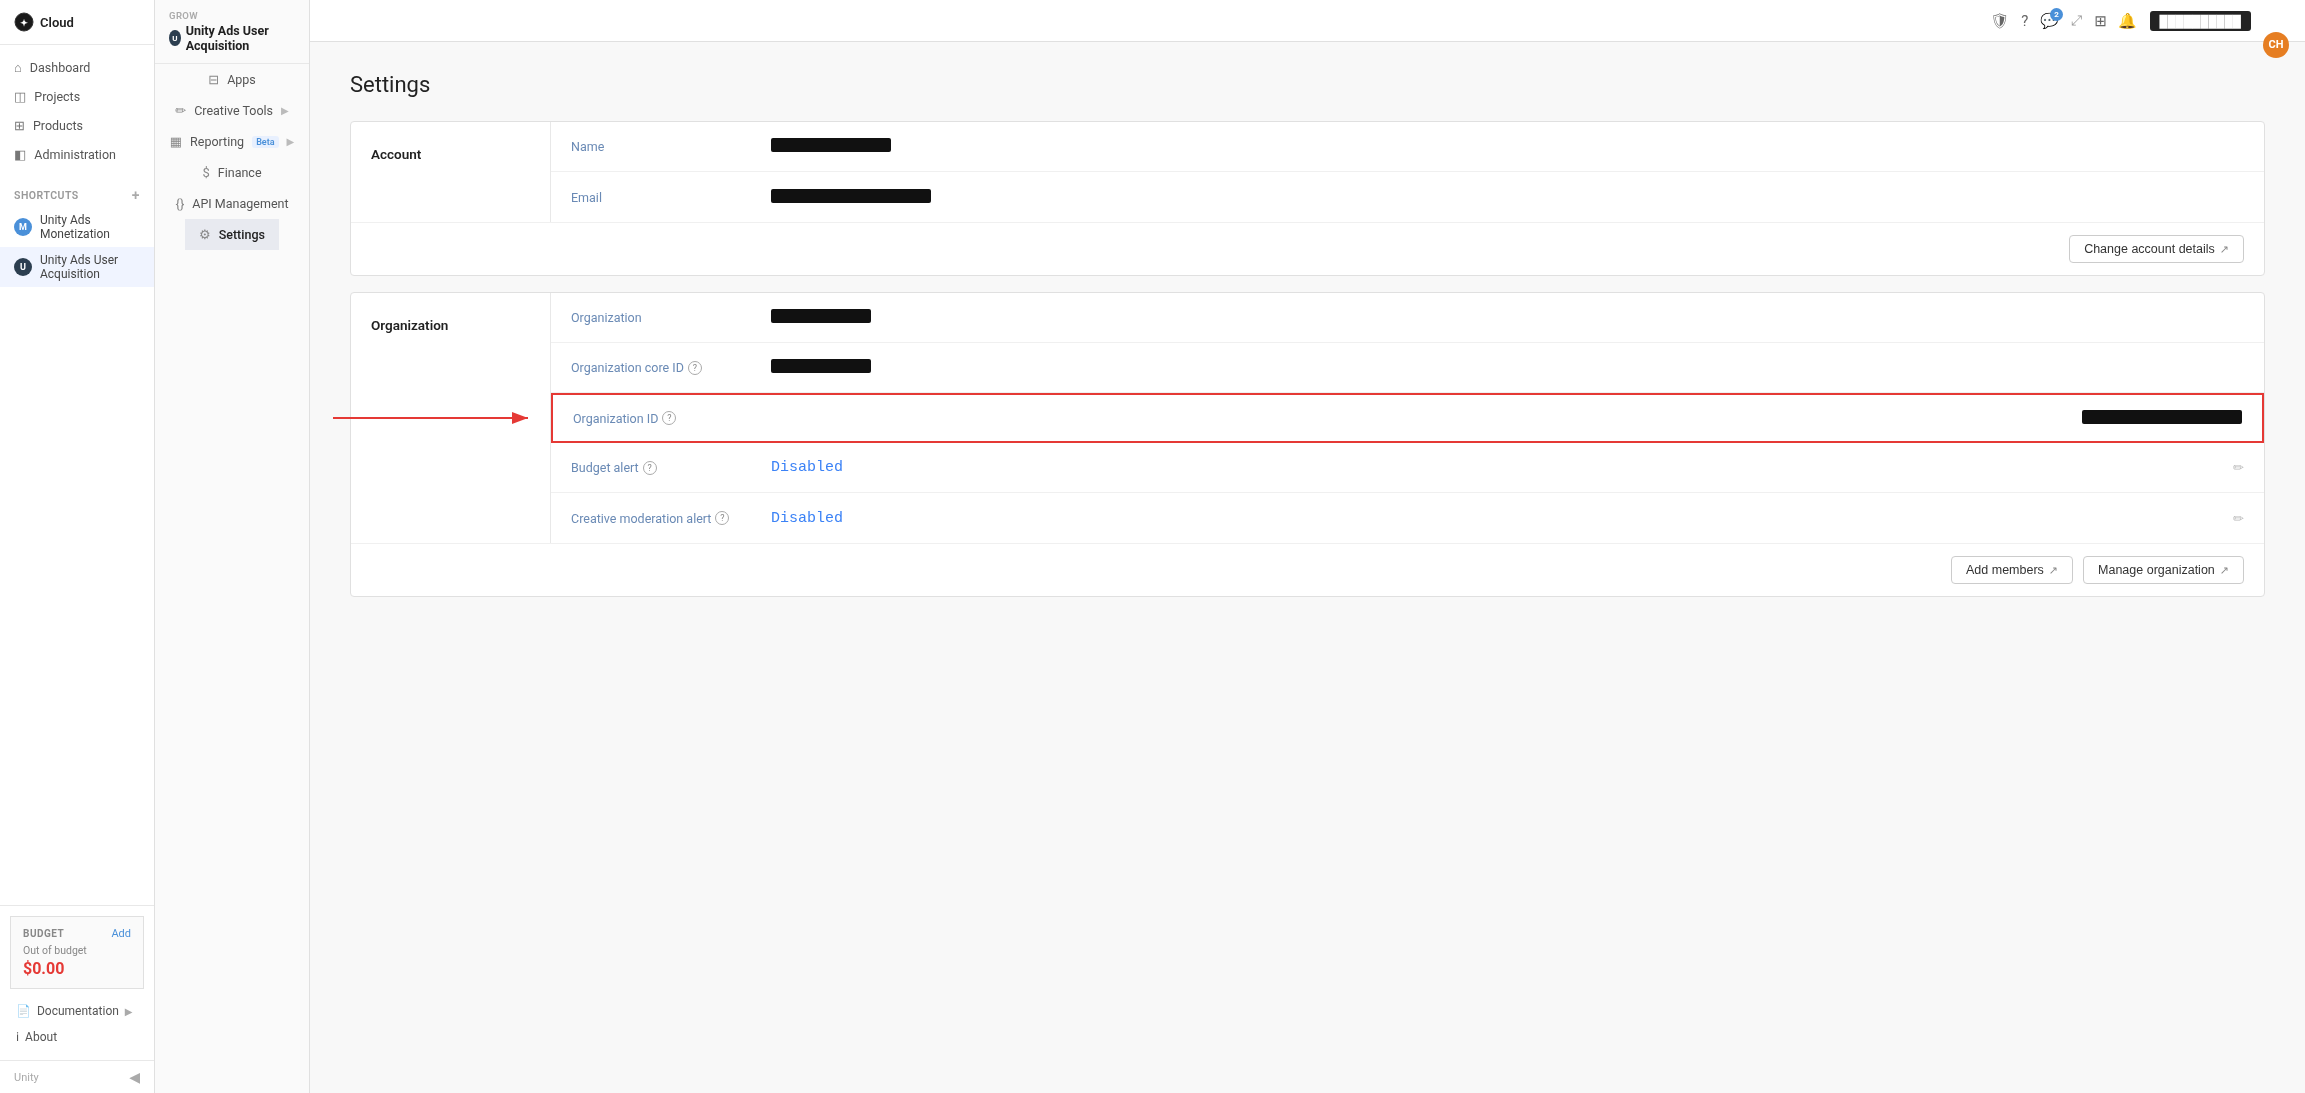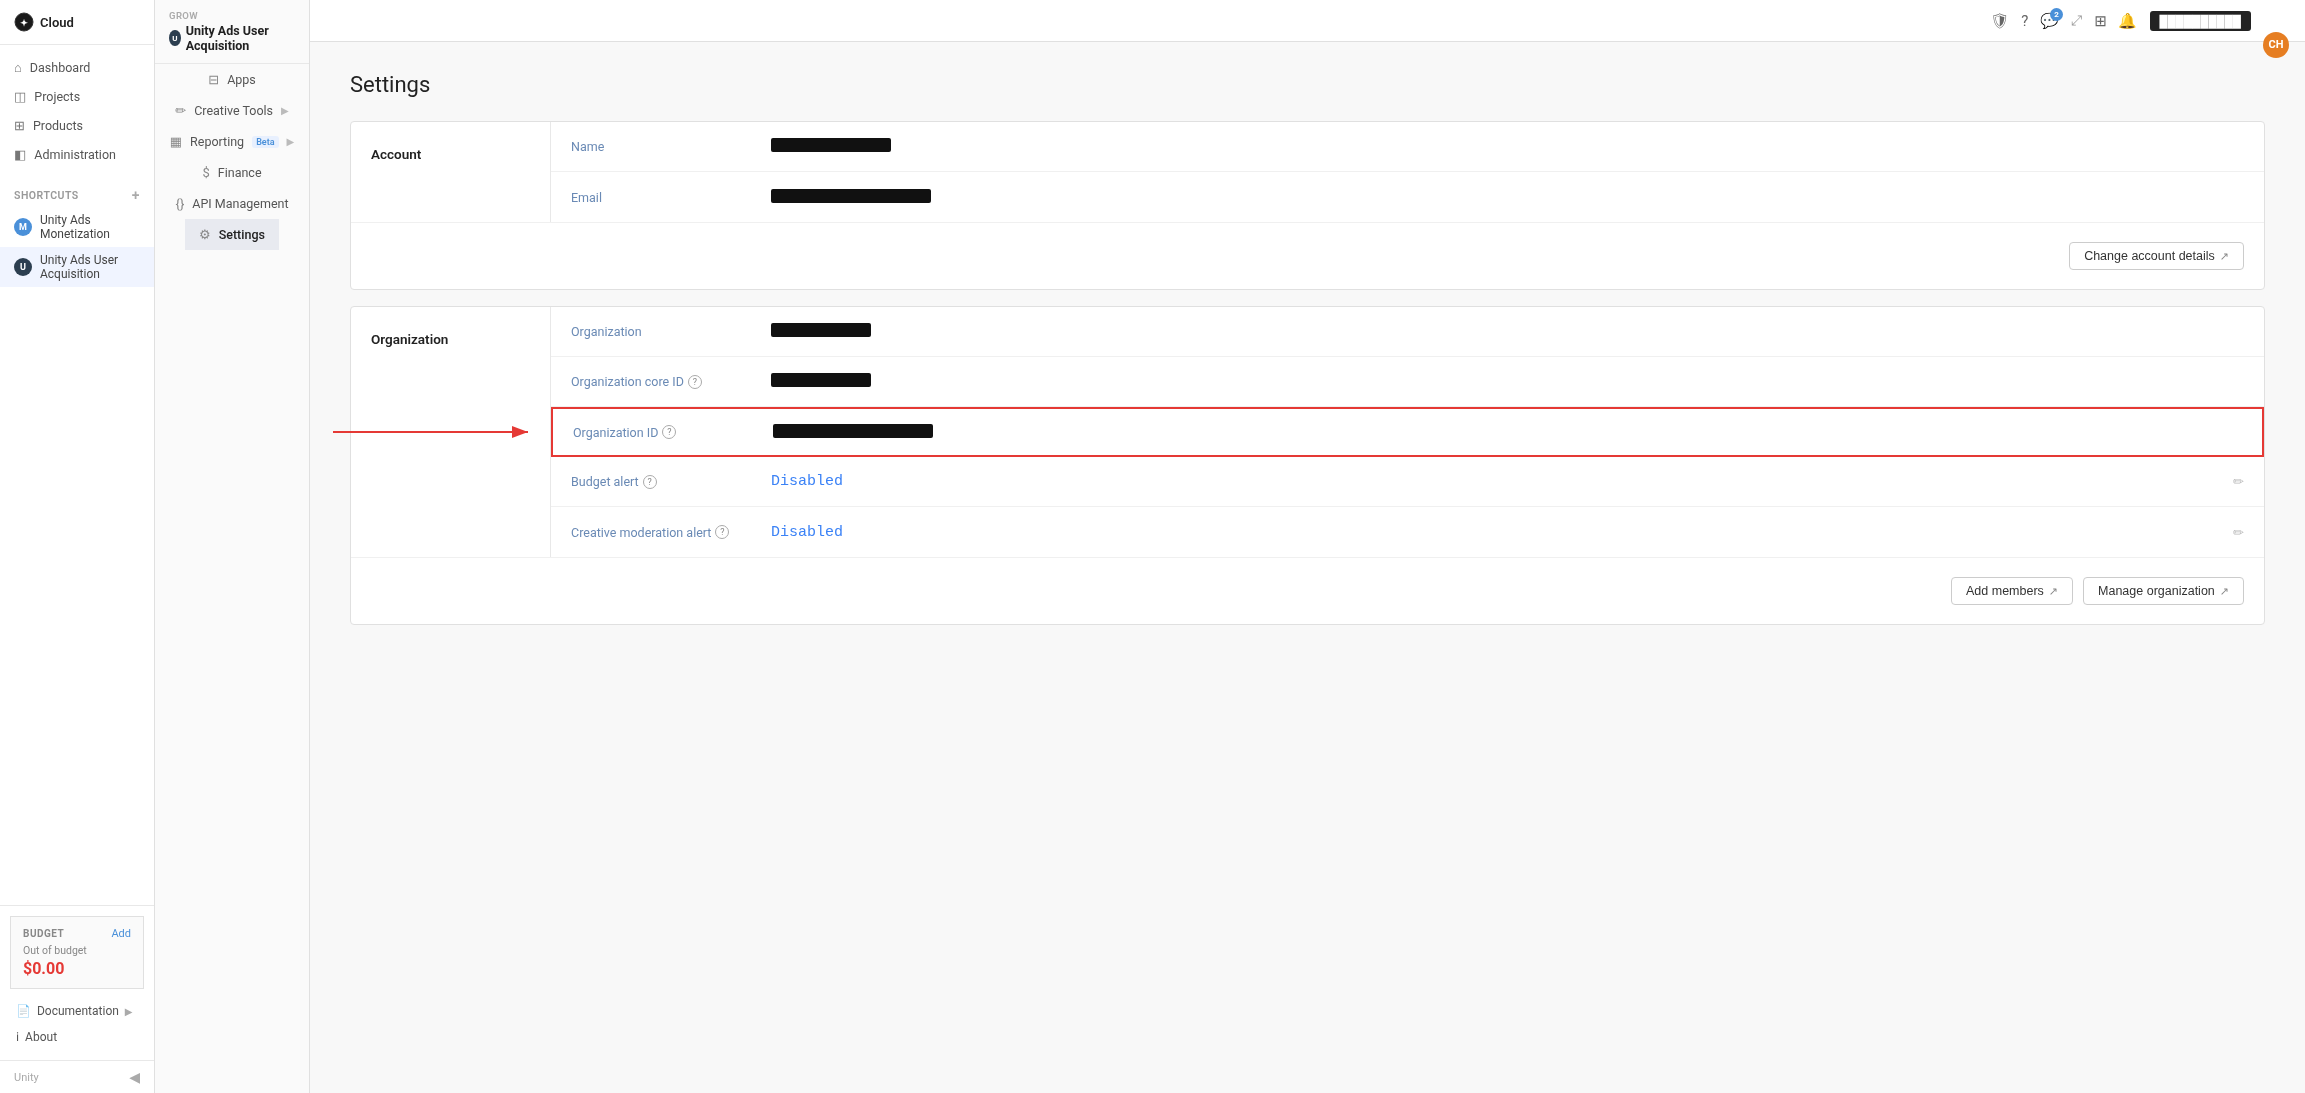--- a/index.html
+++ b/index.html
@@ -292,21 +292,21 @@
       border-radius: 2px;
     }
     .field-value .redacted-long { width: 120px; }
     .field-value .redacted-medium { width: 100px; }
     .field-value .redacted-xl { width: 160px; }
     .field-action { margin-left: auto; }
 
     .settings-card-footer {
       display: flex;
       justify-content: flex-end;
-      padding: 19px 20px;
+      padding: 12px 20px;
       border-top: 1px solid #f0f0f0;
       gap: 10px;
     }
 
     .btn-outline {
       border: 1px solid #ccc;
       background: #fff;
       color: #333;
       padding: 6px 14px;
       border-radius: 4px;
@@ -530,21 +530,21 @@
         <div class="settings-field">
           <div class="field-label field-label-with-help">
             <span>Organization core ID</span>
             <span class="help-icon">?</span>
           </div>
           <div class="field-value">
             <span class="redacted redacted-medium"></span>
           </div>
         </div>
 
-        <div class="settings-field org-id-row" style="position: relative;">
+        <div class="settings-field org-id-row" style="position: relative; text-align: right;">
 
           <svg style="position:absolute; left:-230px; top:50%; transform:translateY(-50%); width:220px; height:40px; overflow:visible; pointer-events:none;">
             <defs>
               <marker id="arrowhead" markerWidth="8" markerHeight="6" refX="8" refY="3" orient="auto">
                 <polygon points="0 0, 8 3, 0 6" fill="#e53935"></polygon>
               </marker>
             </defs>
             <line x1="10" y1="20" x2="205" y2="20" stroke="#e53935" stroke-width="2" marker-end="url(#arrowhead)"></line>
           </svg>
           <div class="field-label field-label-with-help">

